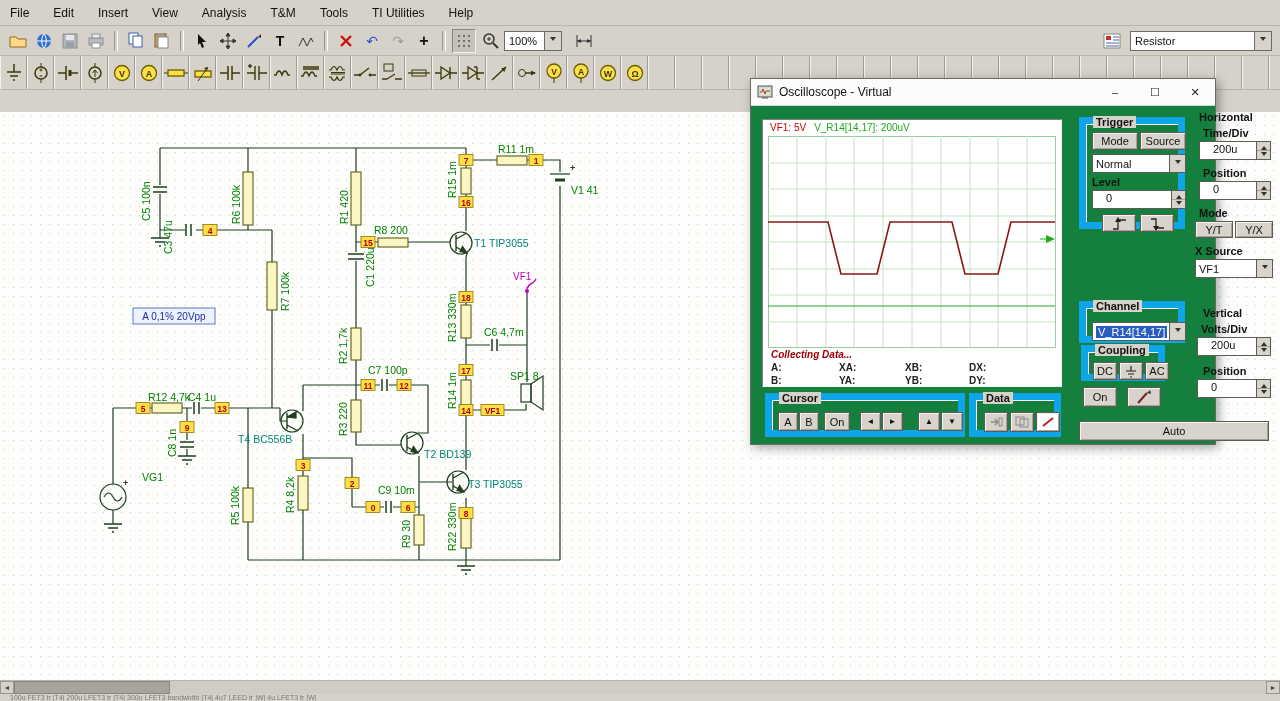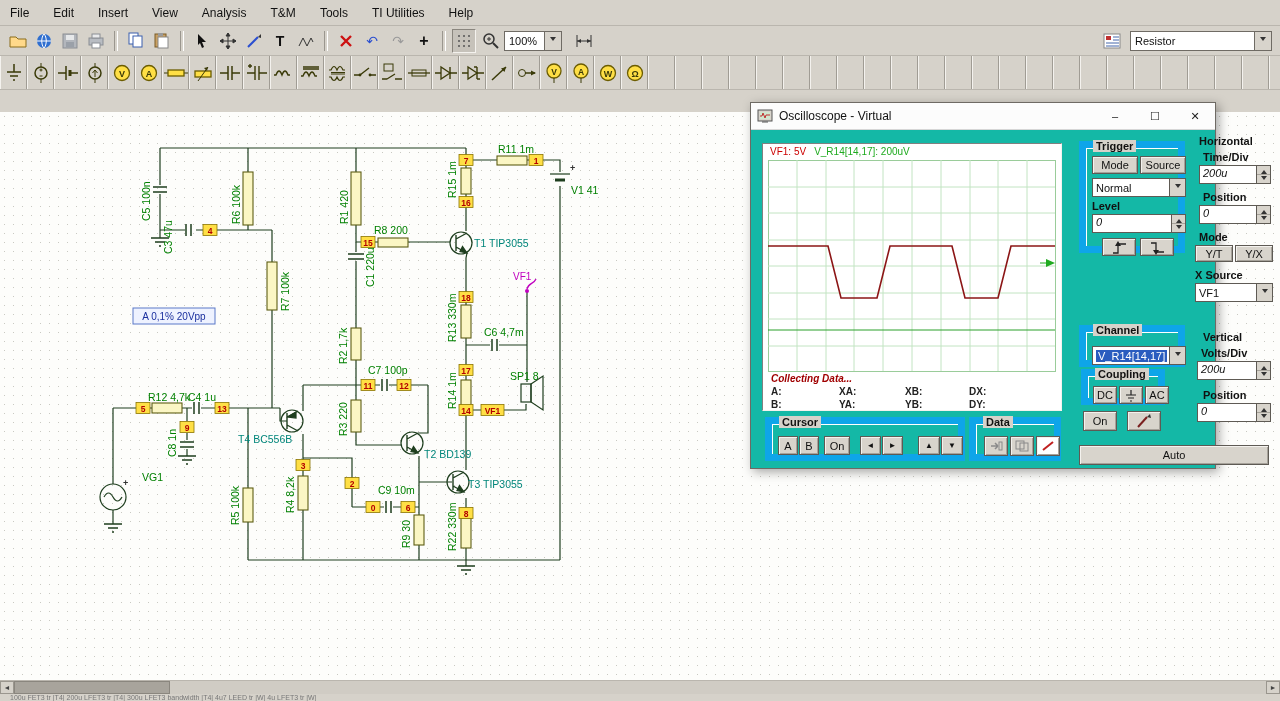--- a/index.html
+++ b/index.html
@@ -40,41 +40,41 @@
   #schematic text.anno{fill:#1a2f9e;font-size:10px;text-anchor:middle;}
   #schematic text.pl{fill:#333;font-size:9px;font-weight:bold;}
   
   #hscroll{position:absolute;left:0;top:680px;width:1280px;height:14px;background:#d0ccc4;border-top:1px solid #bab6ae;box-sizing:border-box;}
   .sbarrow{position:absolute;top:0;width:14px;height:13px;background:#d6d2ca;border:1px solid #9a968e;
     display:flex;align-items:center;justify-content:center;font-size:7px;color:#444;box-sizing:border-box;}
   #hthumb{position:absolute;left:14px;top:0;width:156px;height:13px;background:#a8a49c;border:1px solid #8a867e;box-sizing:border-box;}
   #statusbar{position:absolute;left:0;top:694px;width:1280px;height:7px;background:#d6d2ca;font-size:7px;
     line-height:7px;color:#777;overflow:hidden;padding-left:10px;box-sizing:border-box;}
   
-  #scope{position:absolute;left:750px;top:102px;width:466px;height:367px;background:#14b8a6;
+  #scope{position:absolute;left:750px;top:78px;width:466px;height:367px;background:#15803d;
     border:1px solid #6e6a64;box-shadow:3px 3px 10px rgba(0,0,0,.35);z-index:10;box-sizing:border-box;}
   #scope-title{position:absolute;left:0;top:0;right:0;height:26px;background:#fcfcfc;display:flex;
     align-items:center;gap:6px;padding-left:6px;font-size:12px;border-bottom:1px solid #d6d6d6;}
   .wbtn{width:40px;height:25px;display:flex;align-items:center;justify-content:center;font-size:11px;color:#222;}
   #scope-display{position:absolute;left:11px;top:40px;width:300px;height:268px;background:#fff;
     border:1px solid;border-color:#808080 #f4f2ee #f4f2ee #808080;box-sizing:border-box;}
   #trace-labels{position:absolute;left:7px;top:2px;display:flex;gap:8px;font-size:10px;}
   #collecting{position:absolute;left:8px;top:229px;font-size:10px;font-weight:bold;color:#a00000;font-style:italic;}
   .ro{position:absolute;font-size:10px;font-weight:bold;color:#222;}
   .grp{position:absolute;border:7px solid #0ea5e9;box-shadow:inset 1px 1px 0 #fff;box-sizing:border-box;}
   .grp-label{position:absolute;top:-8px;left:7px;background:#d6d2ca;padding:0 3px;font-size:11px;font-weight:bold;}
   .bl{position:absolute;font-size:11px;font-weight:bold;white-space:nowrap;}
   .sb{position:absolute;display:flex;align-items:center;justify-content:center;font-size:11px;background:#d8d4cc;
     border:1px solid #5e5a54;box-shadow:inset 1px 1px 0 #f4f2ee,inset -1px -1px 0 #a6a29a;box-sizing:border-box;}
   .dd{position:absolute;display:flex;align-items:center;background:#fff;border:1px solid #5e5a54;font-size:11px;box-sizing:border-box;}
   .dd .val{flex:1;padding:0 3px;white-space:nowrap;overflow:hidden;}
   .dd .db{width:15px;align-self:stretch;background:#d8d4cc;border-left:1px solid #5e5a54;display:flex;align-items:center;justify-content:center;}
   .sel{background:#2a5cbf;color:#fff;padding:0 2px;}
   .spin{position:absolute;display:flex;background:#fff;border:1px solid #5e5a54;font-size:11px;box-sizing:border-box;}
-  .spin .val{flex:1;padding:1px 3px;font-style:italic;}
+  .spin .val{flex:1;padding:1px 13px;}
   .spin .ctl{width:13px;border-left:1px solid #5e5a54;display:flex;flex-direction:column;}
   .spin .ctl span{flex:1;background:#d8d4cc;display:flex;align-items:center;justify-content:center;border-bottom:1px solid #a6a29a;}
   .spin .ctl span:last-child{border-bottom:none;}
 </style>
 </head>
 <body>
 
 <div id="screen">
 
   <div id="menubar">

